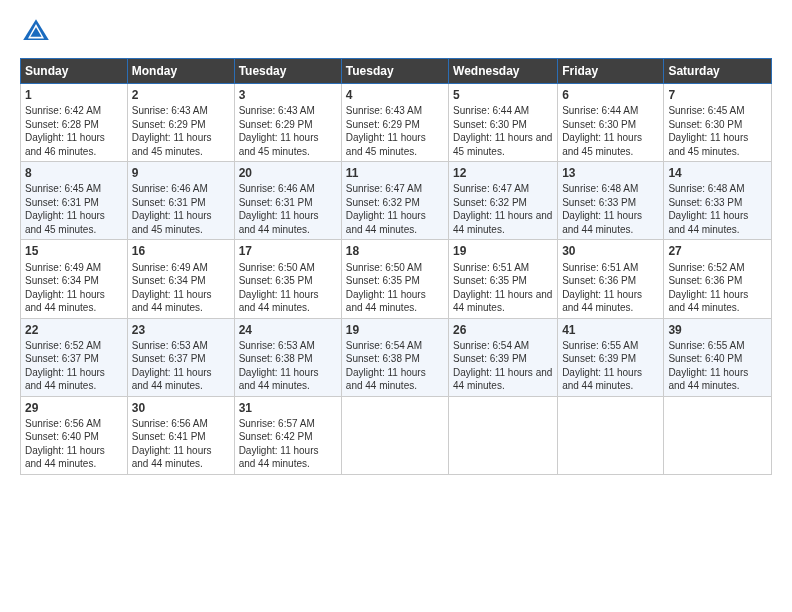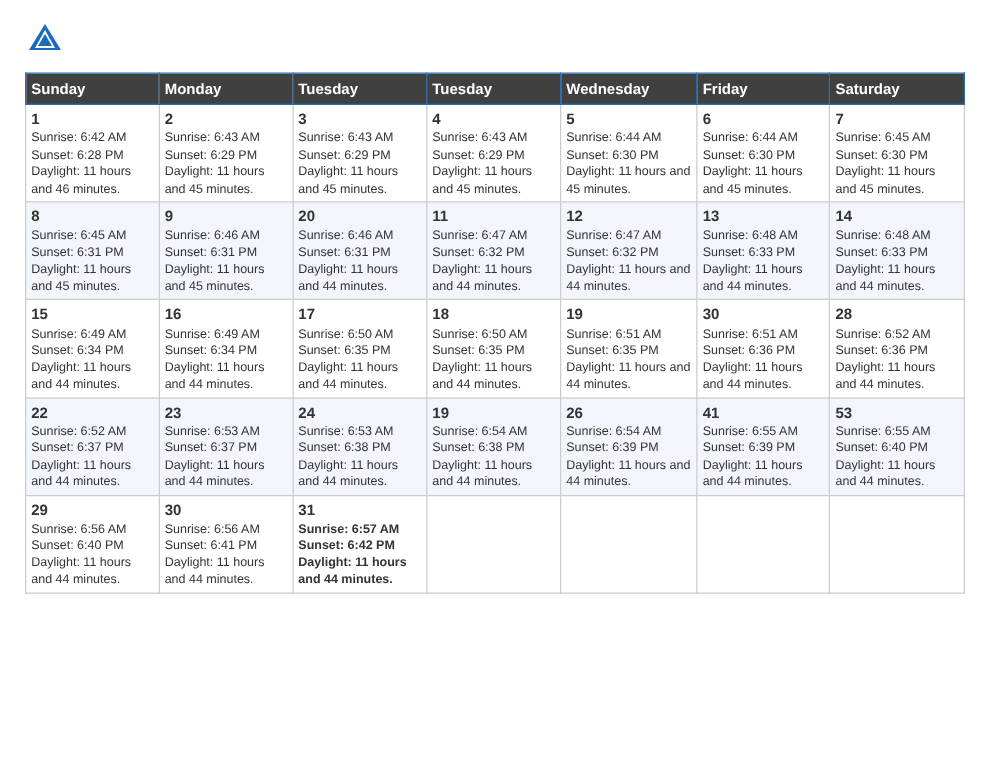--- a/index.html
+++ b/index.html
@@ -194,21 +194,21 @@
 Daylight: 11 hours and 44 minutes.</span></td>
           <td><span class="day-number">18</span><span class="day-detail" style="white-space: pre-line;">Sunrise: 6:50 AM
 Sunset: 6:35 PM
 Daylight: 11 hours and 44 minutes.</span></td>
           <td><span class="day-number">19</span><span class="day-detail" style="white-space: pre-line;">Sunrise: 6:51 AM
 Sunset: 6:35 PM
 Daylight: 11 hours and 44 minutes.</span></td>
           <td><span class="day-number">30</span><span class="day-detail" style="white-space: pre-line;">Sunrise: 6:51 AM
 Sunset: 6:36 PM
 Daylight: 11 hours and 44 minutes.</span></td>
-          <td><span class="day-number">28</span><span class="day-detail" style="white-space: pre-line;">Sunrise: 6:52 AM
+          <td><span class="day-number">27</span><span class="day-detail" style="white-space: pre-line;">Sunrise: 6:52 AM
 Sunset: 6:36 PM
 Daylight: 11 hours and 44 minutes.</span></td>
         </tr>
         <tr>
           <td><span class="day-number">22</span><span class="day-detail" style="white-space: pre-line;">Sunrise: 6:52 AM
 Sunset: 6:37 PM
 Daylight: 11 hours and 44 minutes.</span></td>
           <td><span class="day-number">23</span><span class="day-detail" style="white-space: pre-line;">Sunrise: 6:53 AM
 Sunset: 6:37 PM
 Daylight: 11 hours and 44 minutes.</span></td>
@@ -217,32 +217,32 @@
 Daylight: 11 hours and 44 minutes.</span></td>
           <td><span class="day-number">19</span><span class="day-detail" style="white-space: pre-line;">Sunrise: 6:54 AM
 Sunset: 6:38 PM
 Daylight: 11 hours and 44 minutes.</span></td>
           <td><span class="day-number">26</span><span class="day-detail" style="white-space: pre-line;">Sunrise: 6:54 AM
 Sunset: 6:39 PM
 Daylight: 11 hours and 44 minutes.</span></td>
           <td><span class="day-number">41</span><span class="day-detail" style="white-space: pre-line;">Sunrise: 6:55 AM
 Sunset: 6:39 PM
 Daylight: 11 hours and 44 minutes.</span></td>
-          <td><span class="day-number">53</span><span class="day-detail" style="white-space: pre-line;">Sunrise: 6:55 AM
+          <td><span class="day-number">39</span><span class="day-detail" style="white-space: pre-line;">Sunrise: 6:55 AM
 Sunset: 6:40 PM
 Daylight: 11 hours and 44 minutes.</span></td>
         </tr>
         <tr>
           <td><span class="day-number">29</span><span class="day-detail" style="white-space: pre-line;">Sunrise: 6:56 AM
 Sunset: 6:40 PM
 Daylight: 11 hours and 44 minutes.</span></td>
           <td><span class="day-number">30</span><span class="day-detail" style="white-space: pre-line;">Sunrise: 6:56 AM
 Sunset: 6:41 PM
 Daylight: 11 hours and 44 minutes.</span></td>
-          <td><span class="day-number">31</span><span class="day-detail" style="white-space: pre-line; font-weight: bold;">Sunrise: 6:57 AM
+          <td><span class="day-number">31</span><span class="day-detail" style="white-space: pre-line;">Sunrise: 6:57 AM
 Sunset: 6:42 PM
 Daylight: 11 hours and 44 minutes.</span></td>
           <td class="empty-cell"></td>
           <td class="empty-cell"></td>
           <td class="empty-cell"></td>
           <td class="empty-cell"></td>
         </tr>
       </tbody>
   </table>
 </div>

